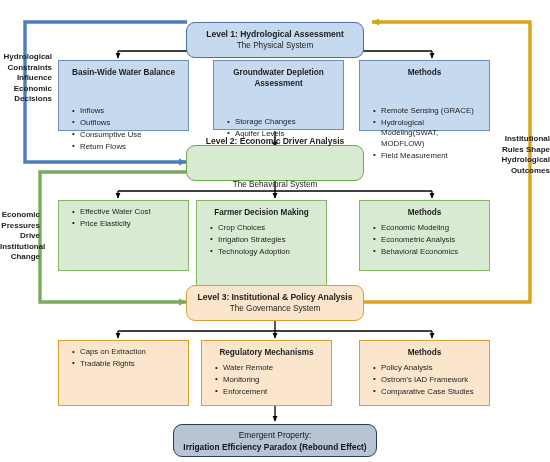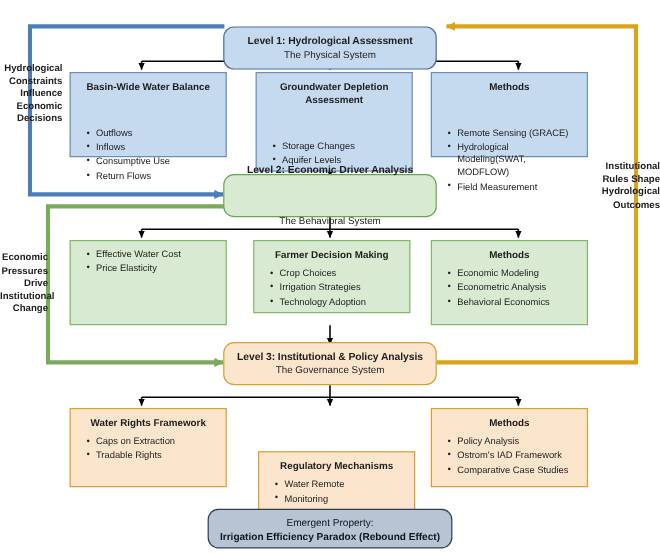--- a/index.html
+++ b/index.html
@@ -143,28 +143,28 @@
   </svg>
 
   <div class="node level lvl1" style="left:186px;top:22px;width:178px;height:36px;">
     <div class="title">Level 1: Hydrological Assessment</div>
     <div class="sub">The Physical System</div>
   </div>
 
   <div class="node card c-blue" style="left:58px;top:60px;width:131px;height:71px;">
     <div class="hd">Basin-Wide Water Balance</div>
     <ul>
+      <li>Inflows</li>
       <li>Outflows</li>
-      <li>Inflows</li>
       <li>Consumptive Use</li>
       <li>Return Flows</li>
     </ul>
   </div>
 
-  <div class="node card c-blue" style="left:213px;top:60px;width:131px;height:83px;">
+  <div class="node card c-blue" style="left:213px;top:60px;width:131px;height:70px;">
     <div class="hd">Groundwater Depletion Assessment</div>
     <ul>
       <li>Storage Changes</li>
       <li>Aquifer Levels</li>
     </ul>
   </div>
 
   <div class="node card c-blue" style="left:359px;top:60px;width:131px;height:71px;">
     <div class="hd">Methods</div>
     <ul>
@@ -179,21 +179,21 @@
     <div class="sub">The Behavioral System</div>
   </div>
 
   <div class="node card c-green" style="left:58px;top:200px;width:131px;height:71px;">
     <ul>
       <li>Effective Water Cost</li>
       <li>Price Elasticity</li>
     </ul>
   </div>
 
-  <div class="node card c-green" style="left:211px;top:200px;width:131px;height:61px;">
+  <div class="node card c-green" style="left:196px;top:200px;width:131px;height:86px;">
     <div class="hd">Farmer Decision Making</div>
     <ul>
       <li>Crop Choices</li>
       <li>Irrigation Strategies</li>
       <li>Technology Adoption</li>
     </ul>
   </div>
 
   <div class="node card c-green" style="left:359px;top:200px;width:131px;height:71px;">
     <div class="hd">Methods</div>
@@ -203,28 +203,27 @@
       <li>Behavioral Economics</li>
     </ul>
   </div>
 
   <div class="node level lvl3" style="left:186px;top:285px;width:178px;height:36px;">
     <div class="title">Level 3: Institutional &amp; Policy Analysis</div>
     <div class="sub">The Governance System</div>
   </div>
 
   <div class="node card c-orange" style="left:58px;top:340px;width:131px;height:66px;">
-    <div class="hd">Water Rights Framework</div>
     <ul>
       <li>Caps on Extraction</li>
       <li>Tradable Rights</li>
     </ul>
   </div>
 
-  <div class="node card c-orange" style="left:215px;top:340px;width:131px;height:66px;margin-top:36px;">
+  <div class="node card c-orange" style="left:201px;top:340px;width:131px;height:66px;">
     <div class="hd">Regulatory Mechanisms</div>
     <ul>
       <li>Water Remote</li>
       <li>Monitoring</li>
       <li>Enforcement</li>
     </ul>
   </div>
 
   <div class="node card c-orange" style="left:359px;top:340px;width:131px;height:66px;">
     <div class="hd">Methods</div>

